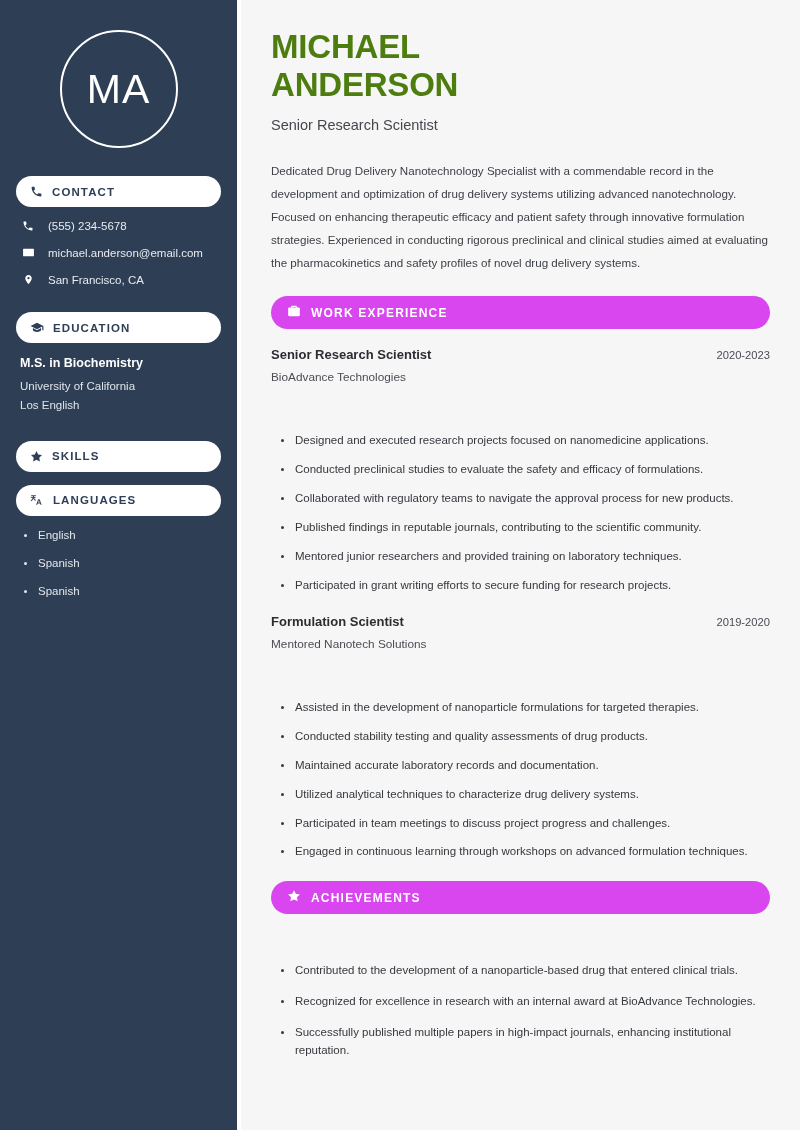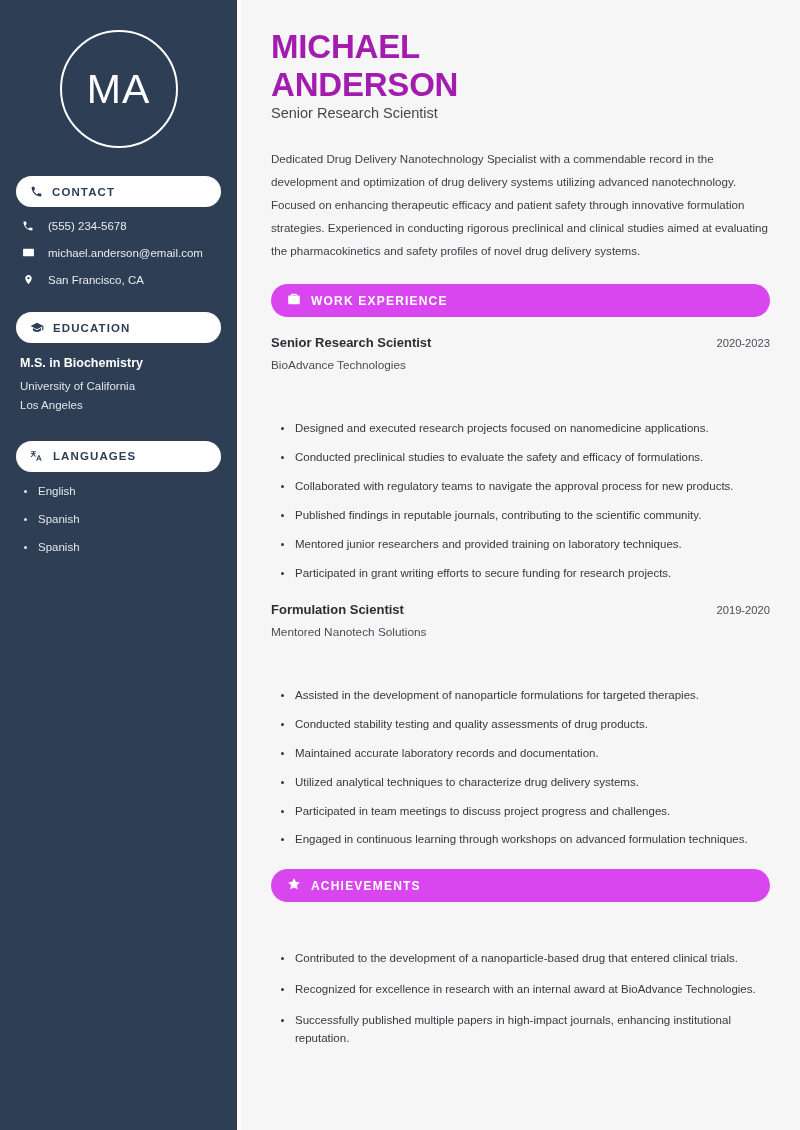--- a/index.html
+++ b/index.html
@@ -92,23 +92,24 @@
   
   .main {
     flex: 1 1 auto;
     background: #f6f6f7;
     border-left: 4px solid #ffffff;
     padding: 28px 30px 30px 30px;
   }
   .name {
     font-size: 33px;
     font-weight: bold;
-    color: #a21caf;
+    color: #4d7c0f;
     line-height: 1.16;
     letter-spacing: -0.2px;
+    margin-bottom: 12px;
   }
   .title {
     font-size: 14.5px;
     color: #44474c;
     margin-bottom: 26px;
   }
   .summary {
     font-size: 11.6px;
     color: #3d4046;
     line-height: 2.0;
@@ -215,23 +216,31 @@
           <path d="M12 3L1 8.5l11 5.5 9-4.5V16h2V8.5L12 3z"></path>
           <path d="M5 12.2v3.4c0 1.6 3.1 3.4 7 3.4s7-1.8 7-3.4v-3.4l-7 3.5-7-3.5z"></path>
         </svg>
       </span>
       <span class="pill-label">EDUCATION</span>
     </div>
 
     <div class="edu-block">
       <div class="edu-degree">M.S. in Biochemistry</div>
       <div class="edu-line">University of California</div>
-      <div class="edu-line">Los Angeles</div>
-    </div>
-
+      <div class="edu-line">Los English</div>
+    </div>
+
+    <div class="pill">
+      <span>
+        <svg width="13" height="13" viewBox="0 0 24 24" fill="#2d3e55">
+          <path d="M12 2l3.1 6.3 7 1-5 4.9 1.2 6.9L12 17.8 5.7 21.1 6.9 14.2l-5-4.9 7-1L12 2z"></path>
+        </svg>
+      </span>
+      <span class="pill-label">SKILLS</span>
+    </div>
 
 
     <div class="pill">
       <span>
         <svg width="14" height="14" viewBox="0 0 24 24" fill="#2d3e55">
           <path d="M2 4h8v1.6H6.9v1.2h2.8v1.5H6.9c.6 1.5 1.7 2.9 3.1 3.9l-1 1.3C7.5 12.5 6.4 11.3 5.7 10c-.8 1.7-2.1 3.2-3.7 4.3l-.9-1.3c1.7-1.1 3-2.6 3.6-4.7H1.3V6.8h4V5.6H2V4z"></path>
           <path d="M16.4 10.6h-2.3l-3.6 9.4h1.9l.8-2.2h4.1l.8 2.2h1.9l-3.6-9.4zm-2.6 5.7l1.4-3.9 1.4 3.9h-2.8z"></path>
         </svg>
       </span>
       <span class="pill-label">LANGUAGES</span>

